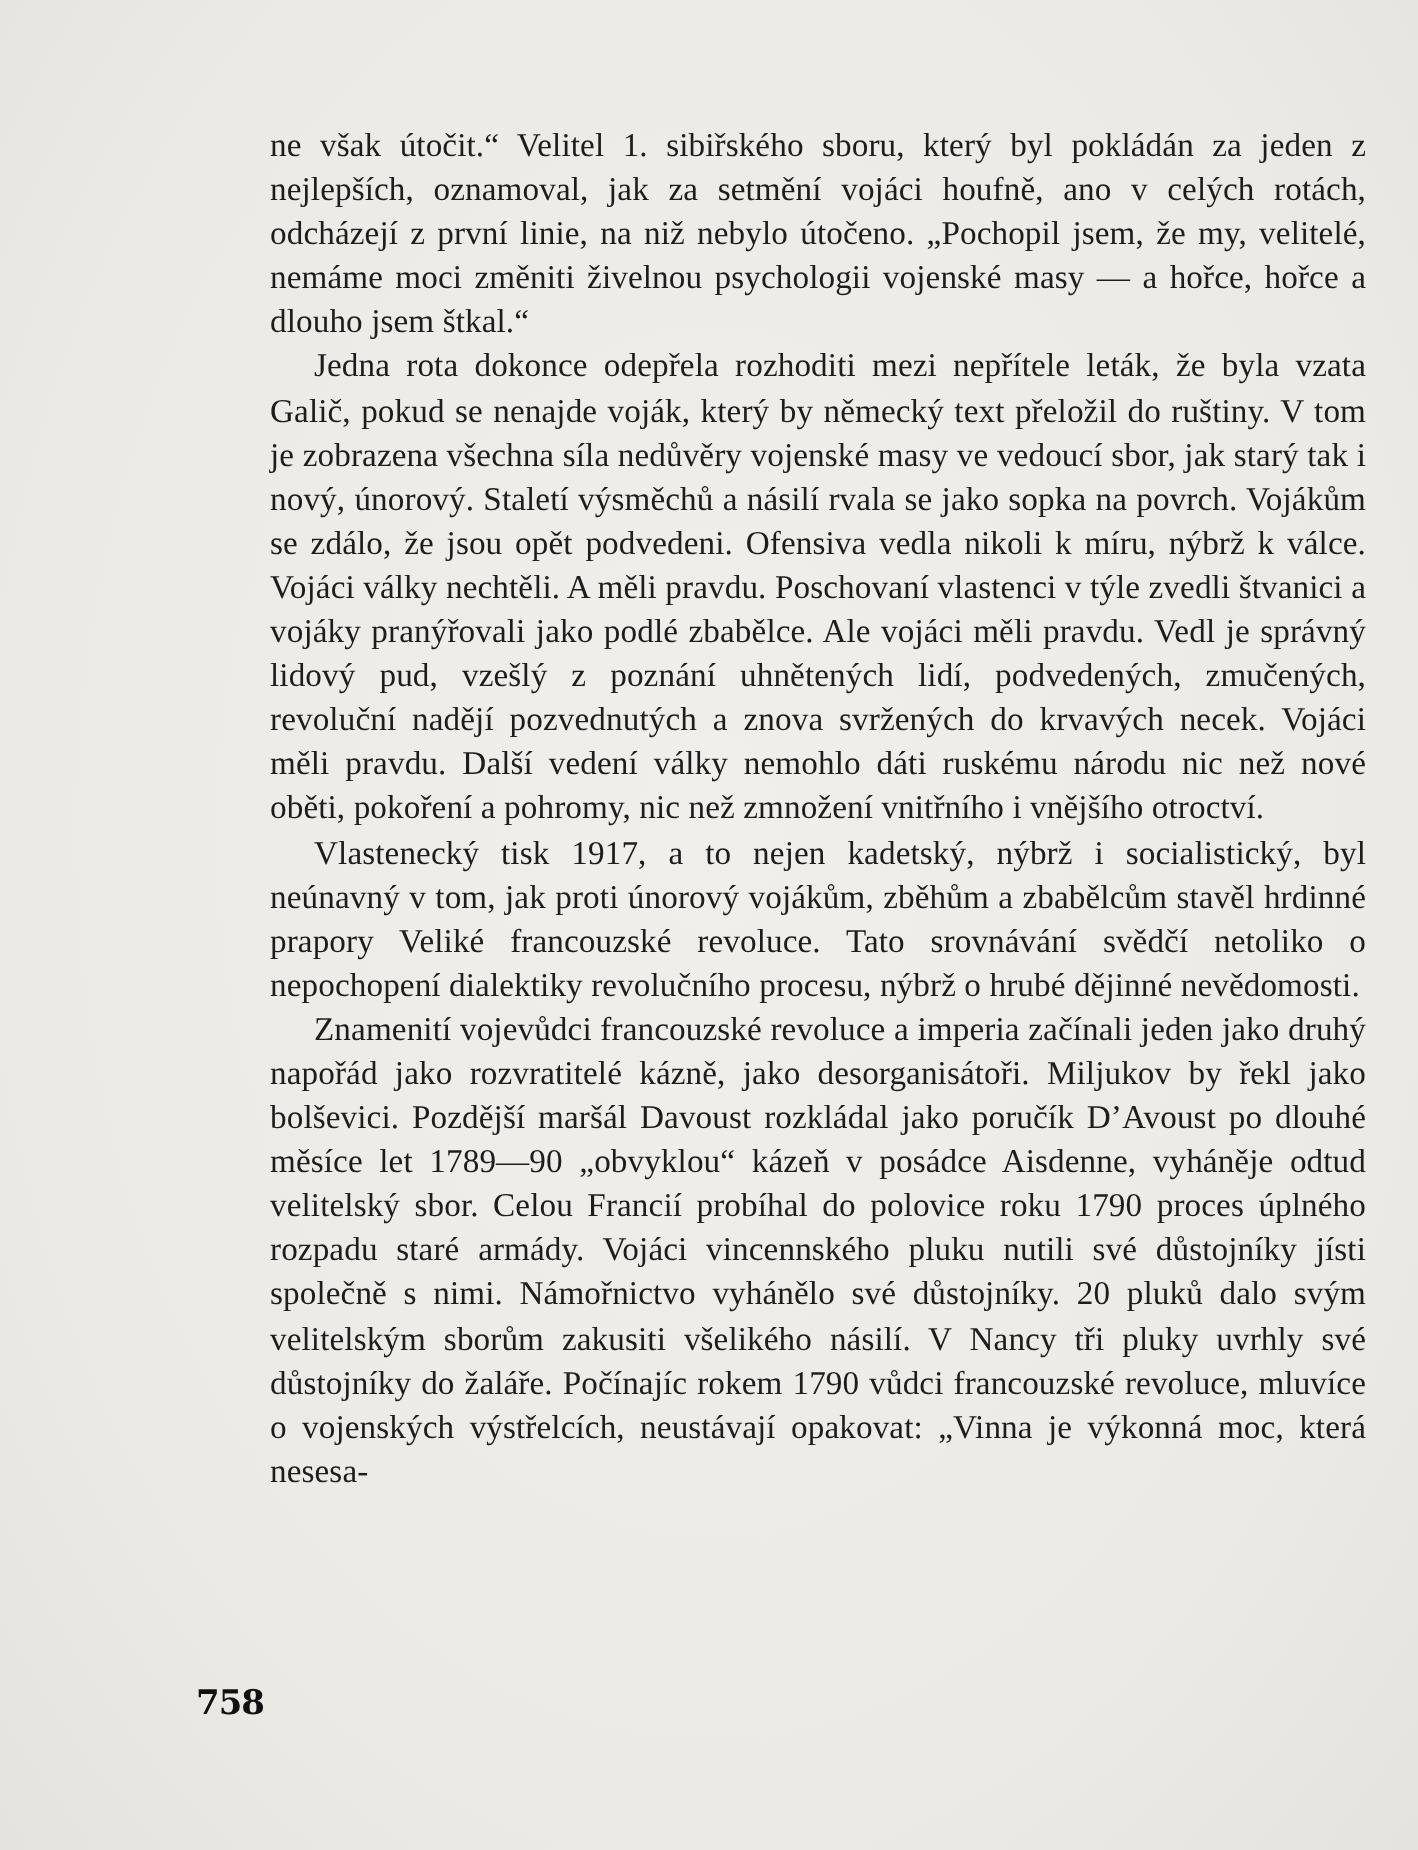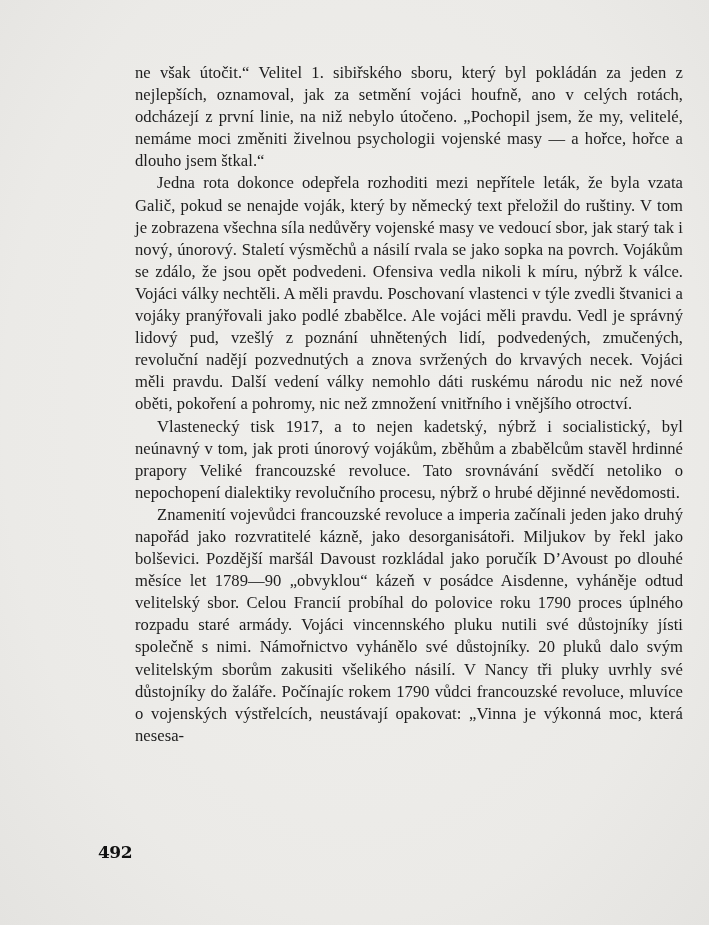--- a/index.html
+++ b/index.html
@@ -37,14 +37,14 @@
 </head>
 <body>
 
 <div class="page">
   <div class="text-block">
     <p class="cont">ne však útočit.“ Velitel 1. sibiřského sboru, který byl pokládán za jeden z nejlepších, oznamoval, jak za setmění vojáci houfně, ano v celých rotách, odcházejí z první linie, na niž nebylo útočeno. „Pochopil jsem, že my, velitelé, nemáme moci změniti živelnou psychologii vojenské masy — a hořce, hořce a dlouho jsem štkal.“</p>
     <p>Jedna rota dokonce odepřela rozhoditi mezi nepřítele leták, že byla vzata Galič, pokud se nenajde voják, který by německý text přeložil do ruštiny. V tom je zobrazena všechna síla nedůvěry vojenské masy ve vedoucí sbor, jak starý tak i nový, únorový. Staletí výsměchů a násilí rvala se jako sopka na povrch. Vojákům se zdálo, že jsou opět podvedeni. Ofensiva vedla nikoli k míru, nýbrž k válce. Vojáci války nechtěli. A měli pravdu. Poschovaní vlastenci v týle zvedli štvanici a vojáky pranýřovali jako podlé zbabělce. Ale vojáci měli pravdu. Vedl je správný lidový pud, vzešlý z poznání uhnětených lidí, podvedených, zmučených, revoluční nadějí pozvednutých a znova svržených do krvavých necek. Vojáci měli pravdu. Další vedení války nemohlo dáti ruskému národu nic než nové oběti, pokoření a pohromy, nic než zmnožení vnitřního i vnějšího otroctví.</p>
     <p>Vlastenecký tisk 1917, a to nejen kadetský, nýbrž i socialistický, byl neúnavný v tom, jak proti únorový vojákům, zběhům a zbabělcům stavěl hrdinné prapory Veliké francouzské revoluce. Tato srovnávání svědčí netoliko o nepochopení dialektiky revolučního procesu, nýbrž o hrubé dějinné nevědomosti.</p>
     <p>Znamenití vojevůdci francouzské revoluce a imperia začínali jeden jako druhý napořád jako rozvratitelé kázně, jako desorganisátoři. Miljukov by řekl jako bolševici. Pozdější maršál Davoust rozkládal jako poručík D’Avoust po dlouhé měsíce let 1789—90 „obvyklou“ kázeň v posádce Aisdenne, vyháněje odtud velitelský sbor. Celou Francií probíhal do polovice roku 1790 proces úplného rozpadu staré armády. Vojáci vincennského pluku nutili své důstojníky jísti společně s nimi. Námořnictvo vyhánělo své důstojníky. 20 pluků dalo svým velitelským sborům zakusiti všelikého násilí. V Nancy tři pluky uvrhly své důstojníky do žaláře. Počínajíc rokem 1790 vůdci francouzské revoluce, mluvíce o vojenských výstřelcích, neustávají opakovat: „Vinna je výkonná moc, která nesesa-</p>
   </div>
-  <div class="page-number">492</div>
+  <div class="page-number">758</div>
 </div>
 
 </body></html>

